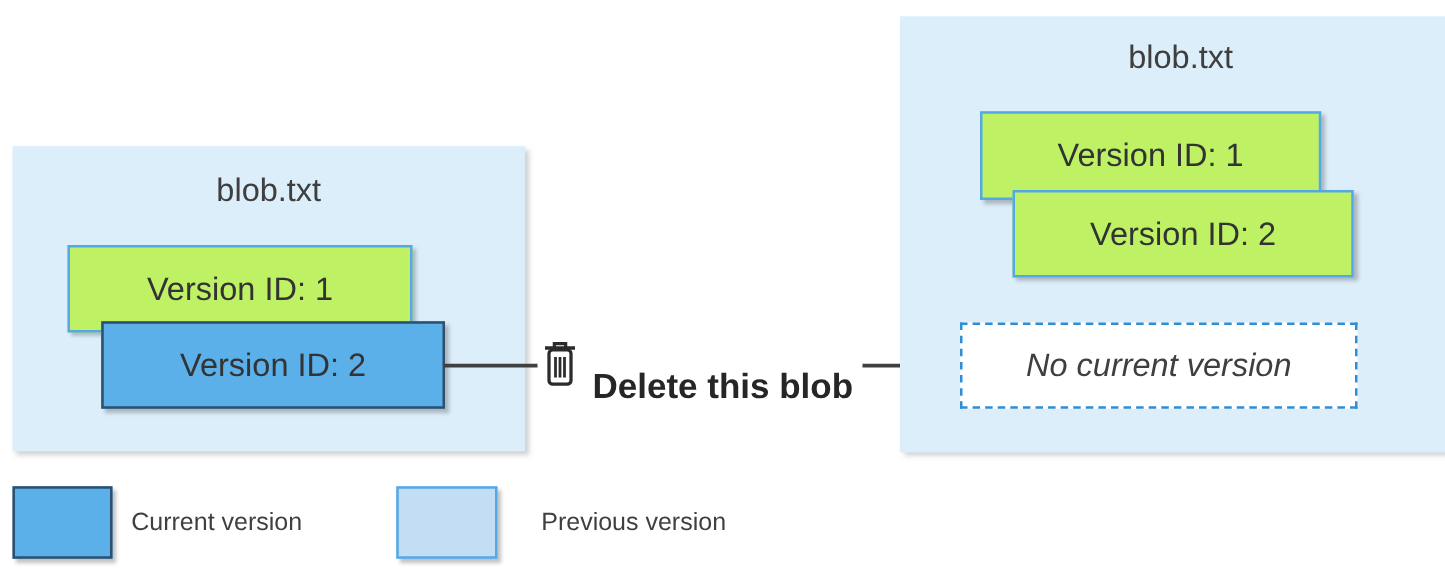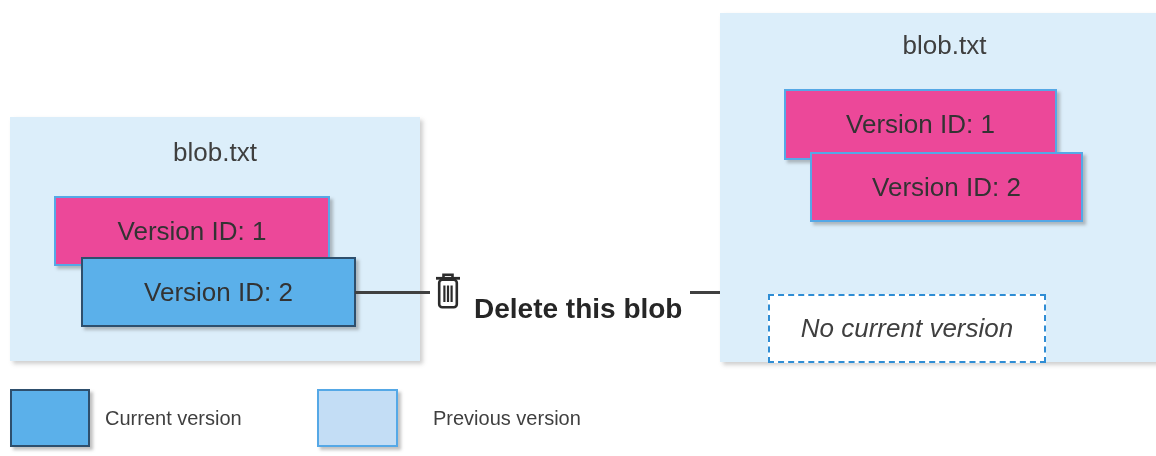--- a/index.html
+++ b/index.html
@@ -33,46 +33,45 @@
     position: absolute;
     display: flex;
     align-items: center;
     justify-content: center;
     font-size: 26px;
     color: #333333;
     box-sizing: border-box;
     box-shadow: 3px 3px 3px rgba(100,100,100,0.4);
   }
   .version-box.previous {
-    background: #ec4899;
+    background: #bef264;
     border: 2px solid #55a8e6;
   }
   .version-box.current {
     background: #5bb0ea;
     border: 2px solid #2e4f6d;
   }
   
   .before .v1 { left: 44px;  top: 79px;  width: 276px; height: 70px; }
   .before .v2 { left: 71px;  top: 140px; width: 275px; height: 70px; }
   
   .after .v1 { left: 64px; top: 76px;  width: 273px; height: 71px; }
   .after .v2 { left: 90px; top: 139px; width: 273px; height: 70px; }
   .no-current-box {
     position: absolute;
-    left: 48px; top: 245px; width: 278px; height: 69px;
+    left: 48px; top: 245px; width: 318px; height: 69px;
     background: #ffffff;
     border: 2px dashed #2f8dd4;
     box-sizing: border-box;
     display: flex;
     align-items: center;
     justify-content: center;
     font-size: 26px;
     font-style: italic;
     color: #3f3f3f;
-    margin-top: 36px;
   }
   .connector {
     position: absolute;
     height: 3px;
     background: #404040;
   }
   .connector.from-blob { left: 355px; top: 291px; width: 75px; }
   .connector.to-blob   { left: 690px; top: 291px; width: 63px; }
   .arrow-head {
     position: absolute;

